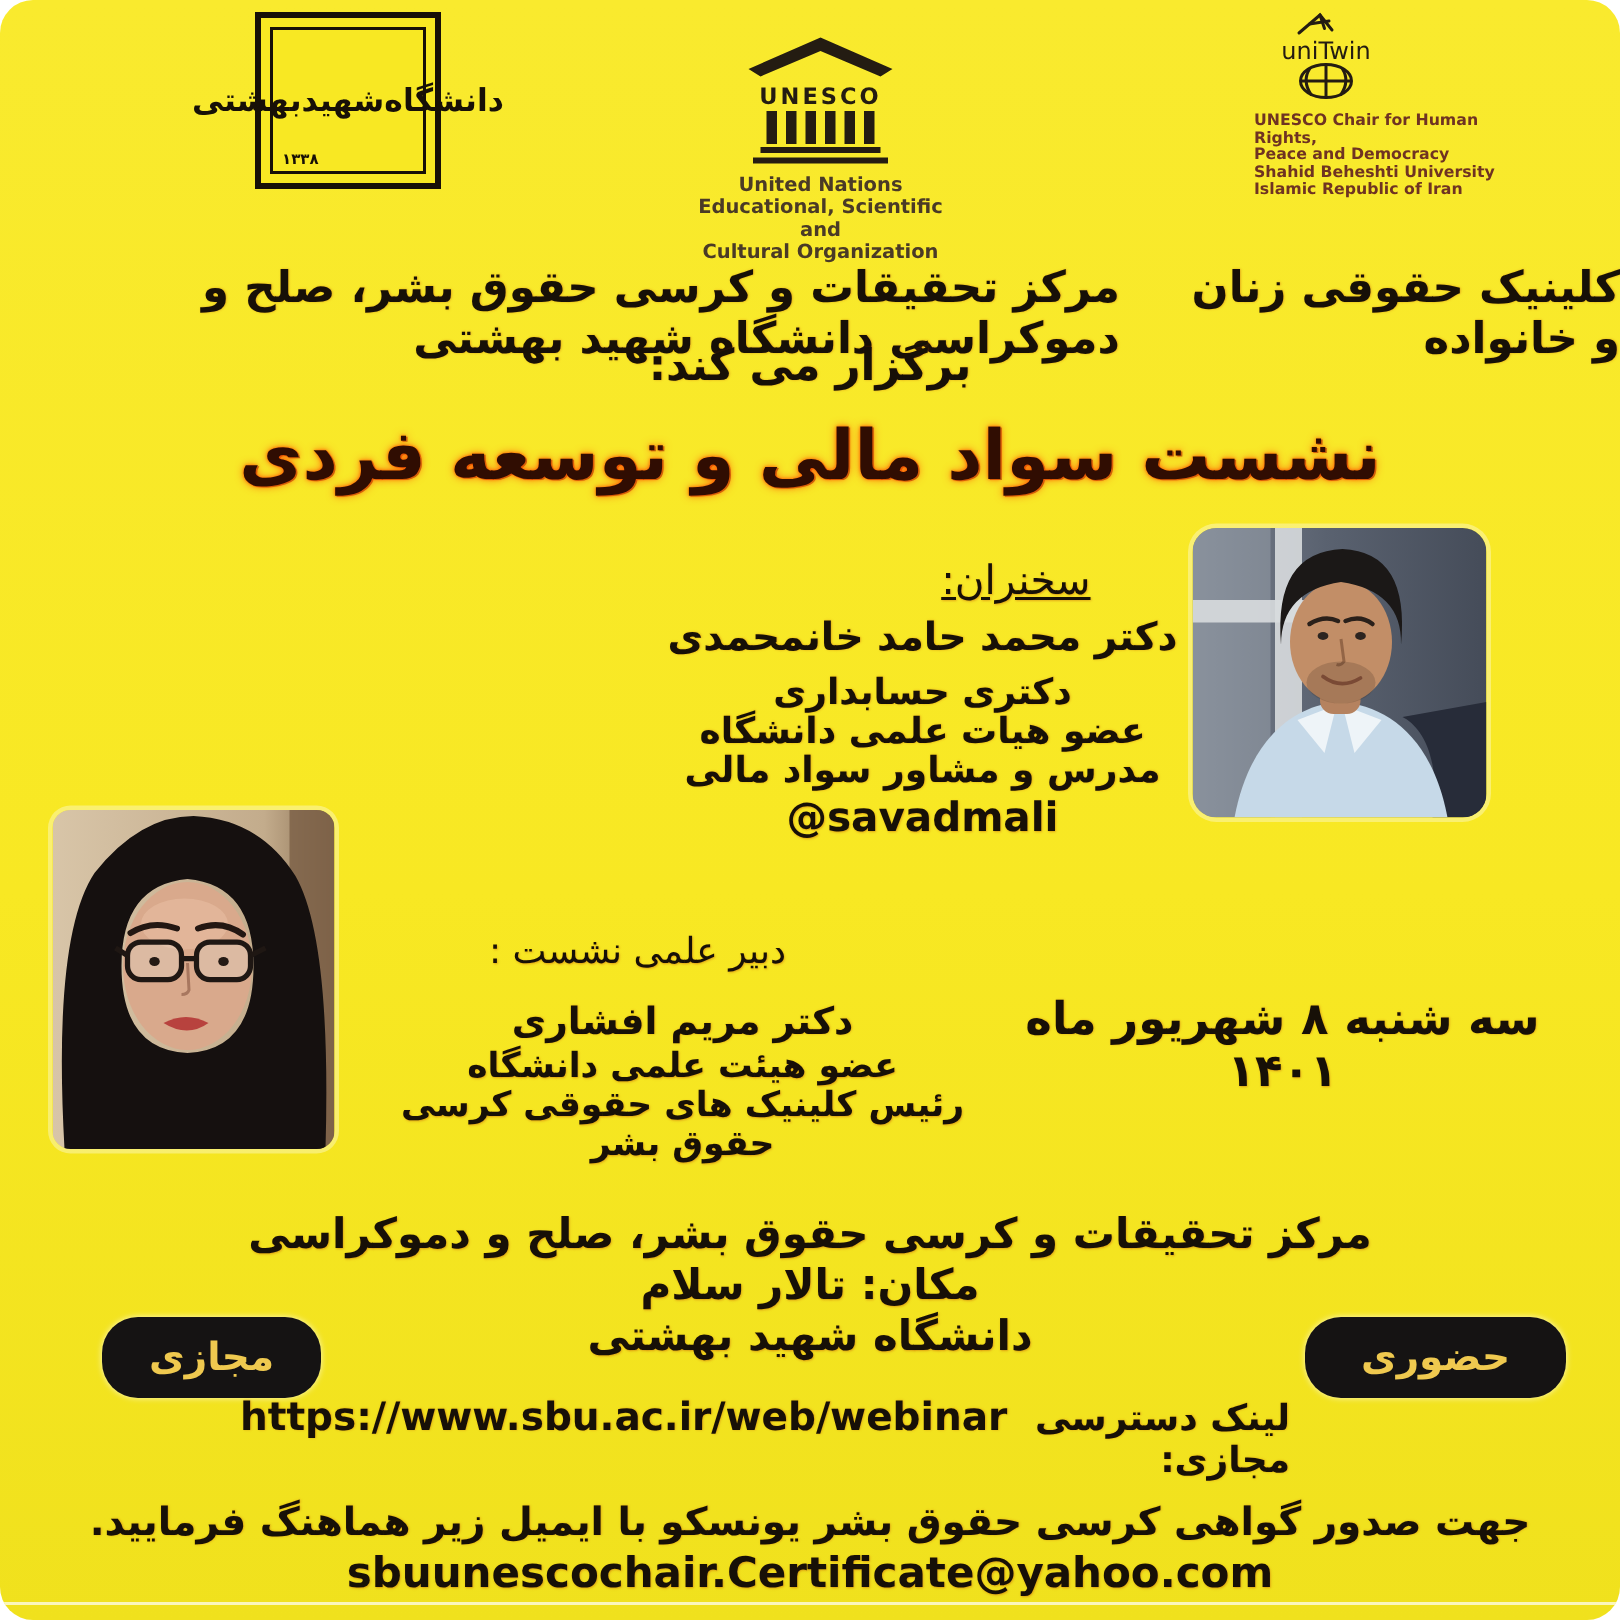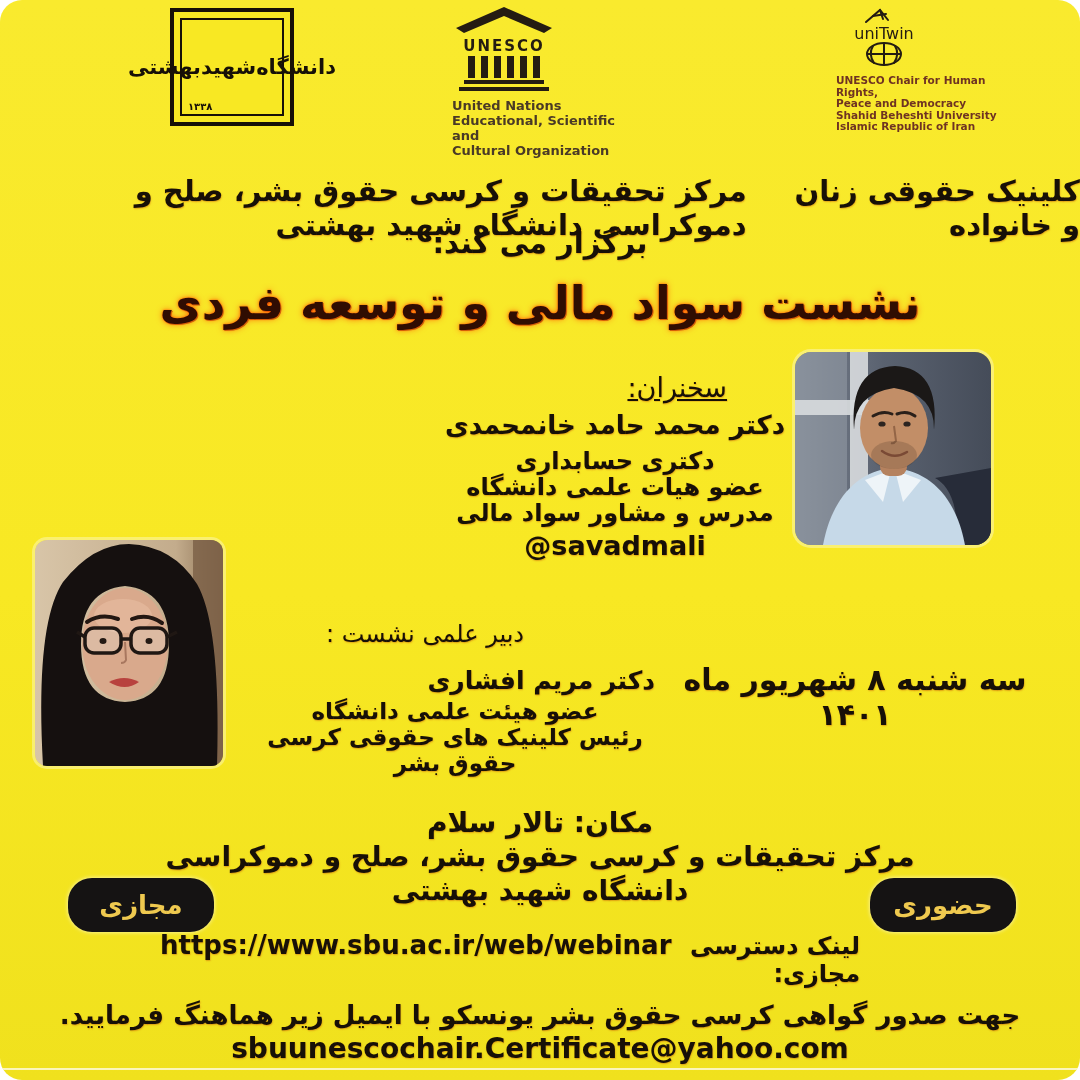--- a/index.html
+++ b/index.html
@@ -13,51 +13,51 @@
   .halo{text-shadow:0.5px 0.5px 1.5px rgba(190,60,0,0.40);}
   .abs{position:absolute;}
   .center{text-align:center;}
   
   .sbu-box{left:170px;top:8px;width:116px;height:110px;border:4px solid #171007;
     background:#F8E823;display:flex;align-items:center;justify-content:center;}
   .sbu-inner{width:100px;height:94px;border:2px solid #171007;display:flex;flex-direction:row;
     align-items:center;justify-content:center;line-height:0.98;font-weight:bold;
     font-size:21px;color:#171007;position:relative;}
   .sbu-year{position:absolute;left:6px;bottom:2px;font-size:10px;font-weight:bold;}
-  .unesco-wrap{left:452px;top:6px;width:190px;}
+  .unesco-wrap{left:452px;top:24px;width:190px;text-align:center;}
   .unesco-caption{font-size:13px;line-height:15px;color:#4A3A26;font-weight:bold;margin-top:2px;}
   .unitwin-wrap{left:836px;top:6px;width:180px;}
   .unitwin-chair{font-size:10.5px;line-height:11.5px;color:#6F3322;font-weight:bold;margin-top:3px;}
   
   .line1{left:0;top:174px;width:1080px;display:flex;flex-direction:row;direction:rtl;
     justify-content:center;gap:42px;font-size:29px;font-weight:bold;}
   .presents{left:0;top:226px;width:1080px;font-size:29px;font-weight:bold;}
   .main-title{left:0;top:276px;width:1080px;font-size:46px;font-weight:bold;color:#300D02;
     text-shadow:0 0 2px #FF5A00,0 0 6px rgba(255,70,0,.75),1px 1px 0 rgba(130,25,0,.6);}
   .speaker-label{right:353px;top:372px;font-size:27px;text-decoration:underline;}
   .speaker-block{left:440px;top:410px;width:350px;font-weight:bold;}
   .speaker-name{font-size:26px;line-height:30px;margin-bottom:8px;}
   .speaker-line{font-size:24px;line-height:26px;}
   .speaker-handle{font-size:27px;direction:ltr;margin-top:4px;}
   .photo{border-radius:16px;overflow:hidden;box-shadow:0 0 0 3px rgba(255,255,255,0.35);}
   .photo-man{left:795px;top:352px;width:196px;height:193px;}
   .photo-woman{left:35px;top:540px;width:188px;height:226px;border-radius:12px;}
   .secretary-label{left:255px;top:620px;width:340px;font-size:24px;}
   .secretary-block{left:255px;top:666px;width:400px;font-weight:bold;}
-  .secretary-name{font-size:25px;line-height:29px;margin-bottom:3px;text-align:right;}
+  .secretary-name{font-size:25px;line-height:29px;margin-bottom:3px;}
   .secretary-line{font-size:23px;line-height:26px;}
   .schedule-block{left:650px;top:662px;width:410px;font-weight:bold;}
   .schedule-date{font-size:30px;}
   .schedule-time{font-size:30px;margin-top:34px;}
   .venue-block{left:0;top:806px;width:1080px;font-weight:bold;font-size:28px;line-height:34px;}
   .pill{height:54px;border-radius:24px;background:#151313;color:#EFC94F;display:flex;
     align-items:center;justify-content:center;font-size:26px;font-weight:bold;
     box-shadow:0 0 4px rgba(255,255,255,0.7);}
   .pill-virtual{left:68px;top:878px;width:146px;}
-  .pill-inperson{left:870px;top:878px;width:146px;}
+  .pill-inperson{left:870px;top:878px;width:174px;}
   .link-row{left:160px;top:930px;width:700px;display:flex;direction:rtl;justify-content:center;
     align-items:baseline;gap:10px;font-weight:bold;}
   .link-label{font-size:24px;}
   .link-url{font-size:26px;direction:ltr;unicode-bidi:embed;}
   .footer-note{left:0;top:1000px;width:1080px;font-size:26px;font-weight:bold;}
   .footer-email{left:0;top:1032px;width:1080px;font-size:28px;font-weight:bold;direction:ltr;}
   .bottom-line{left:0;top:1068px;width:1080px;height:2px;background:rgba(255,255,255,0.7);}
 </style>
 </head>
 <body>
@@ -195,22 +195,22 @@
     <div class="secretary-name">دکتر مریم افشاری</div>
     <div class="secretary-line">عضو هیئت علمی دانشگاه</div>
     <div class="secretary-line">رئیس کلینیک های حقوقی کرسی حقوق بشر</div>
   </div>
 
   <div class="abs schedule-block center fa halo">
     <div class="schedule-date">سه شنبه ۸ شهریور ماه ۱۴۰۱</div>
   </div>
 
   <div class="abs venue-block center fa halo">
+    <div>مرکز تحقیقات و کرسی حقوق بشر، صلح و دموکراسی</div>
     <div>مکان: تالار سلام</div>
-    <div>مرکز تحقیقات و کرسی حقوق بشر، صلح و دموکراسی</div>
     <div>دانشگاه شهید بهشتی</div>
   </div>
 
   <div class="abs pill pill-virtual fa">مجازی</div>
   <div class="abs pill pill-inperson fa">حضوری</div>
 
   <div class="abs link-row halo">
     <span class="link-label fa">لینک دسترسی مجازی:</span>
     <span class="link-url">https://www.sbu.ac.ir/web/webinar</span>
   </div>

